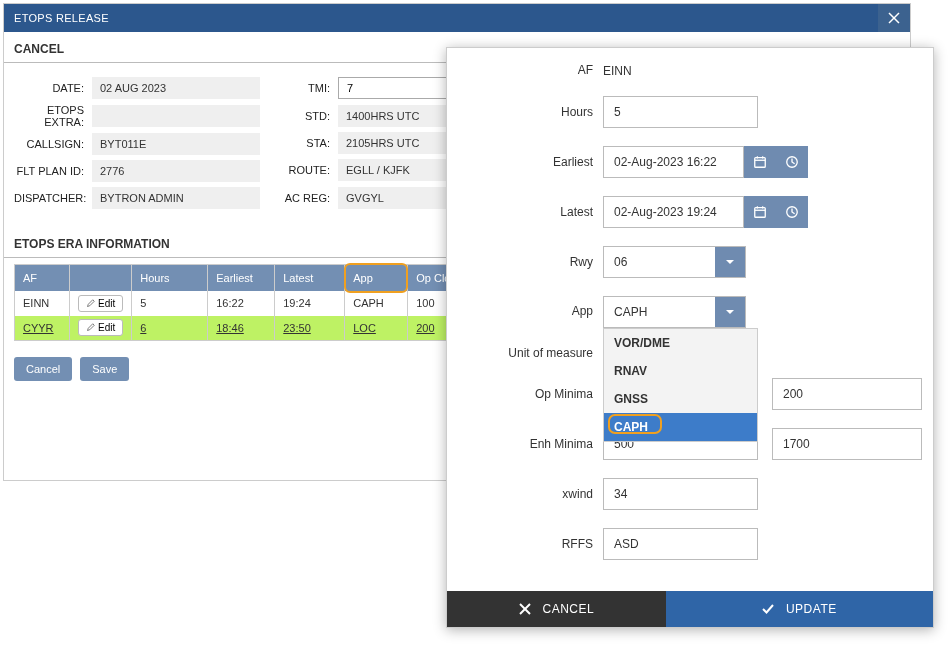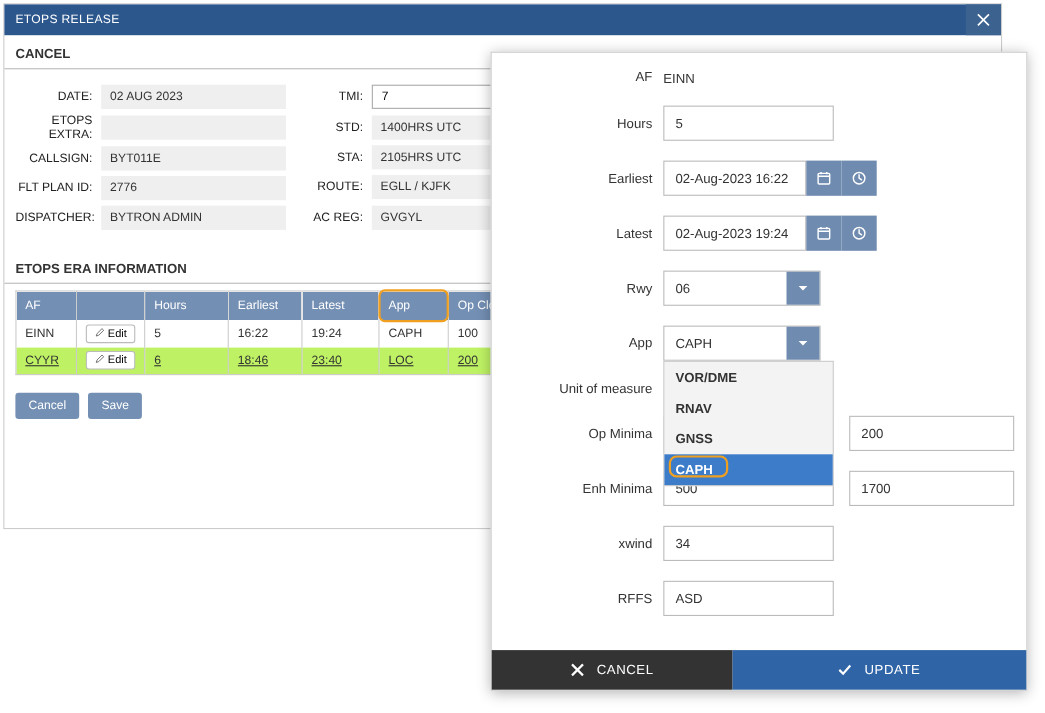--- a/index.html
+++ b/index.html
@@ -109,21 +109,21 @@
   .etops-table th.col-earliest { width: 67px; }
   .etops-table th.col-latest { width: 70px; }
   .etops-table th.col-app { width: 63px; }
   .etops-table th.col-cloud { width: auto; }
   .etops-table tbody td {
     padding: 3px 8px;
     height: 25px;
   }
   .etops-table tbody tr.alt td { background: #bef264; text-decoration: underline; }
   .edit-btn {
-    display: inline-flex; align-items: flex-start; gap: 3px;
+    display: inline-flex; align-items: center; gap: 3px;
     border: 1px solid #bbb;
     border-radius: 3px;
     padding: 2px 7px;
     font-size: 10px;
     background: #fff;
     cursor: pointer;
   }
   .edit-btn svg { width: 9px; height: 9px; stroke: #555; fill: none; }
 
   .th-highlight {
@@ -183,21 +183,21 @@
     height: 32px;
     border: 1px solid #bbb;
     padding: 0 10px;
     font-size: 12px;
     color: #333;
     width: 155px;
   }
   .date-group {
     display: flex; gap: 0;
   }
-  .date-group .text-input { width: 130px; }
+  .date-group .text-input { width: 141px; }
   .icon-btn {
     width: 32px; height: 32px;
     background: #6f8bb0;
     display: flex; align-items: center; justify-content: center;
     margin-left: 0;
     cursor: pointer;
   }
   .icon-btn + .icon-btn { margin-left: 0; }
   .icon-btn svg { width: 14px; height: 14px; stroke: #fff; fill: none; stroke-width: 1.5; }
 
@@ -362,21 +362,21 @@
         <td>
           <button class="edit-btn">
             <svg viewBox="0 0 12 12">
                 <path d="M2 10l1-3 6-6 2 2-6 6-3 1z"></path>
               </svg>
             <span>Edit</span>
           </button>
         </td>
         <td>6</td>
         <td>18:46</td>
-        <td>23:40</td>
+        <td>23:50</td>
         <td>LOC</td>
         <td>200</td>
       </tr>
     </tbody>
   </table>
 
   <div class="action-row">
     <button class="flat-btn">Cancel</button>
     <button class="flat-btn">Save</button>
   </div>

